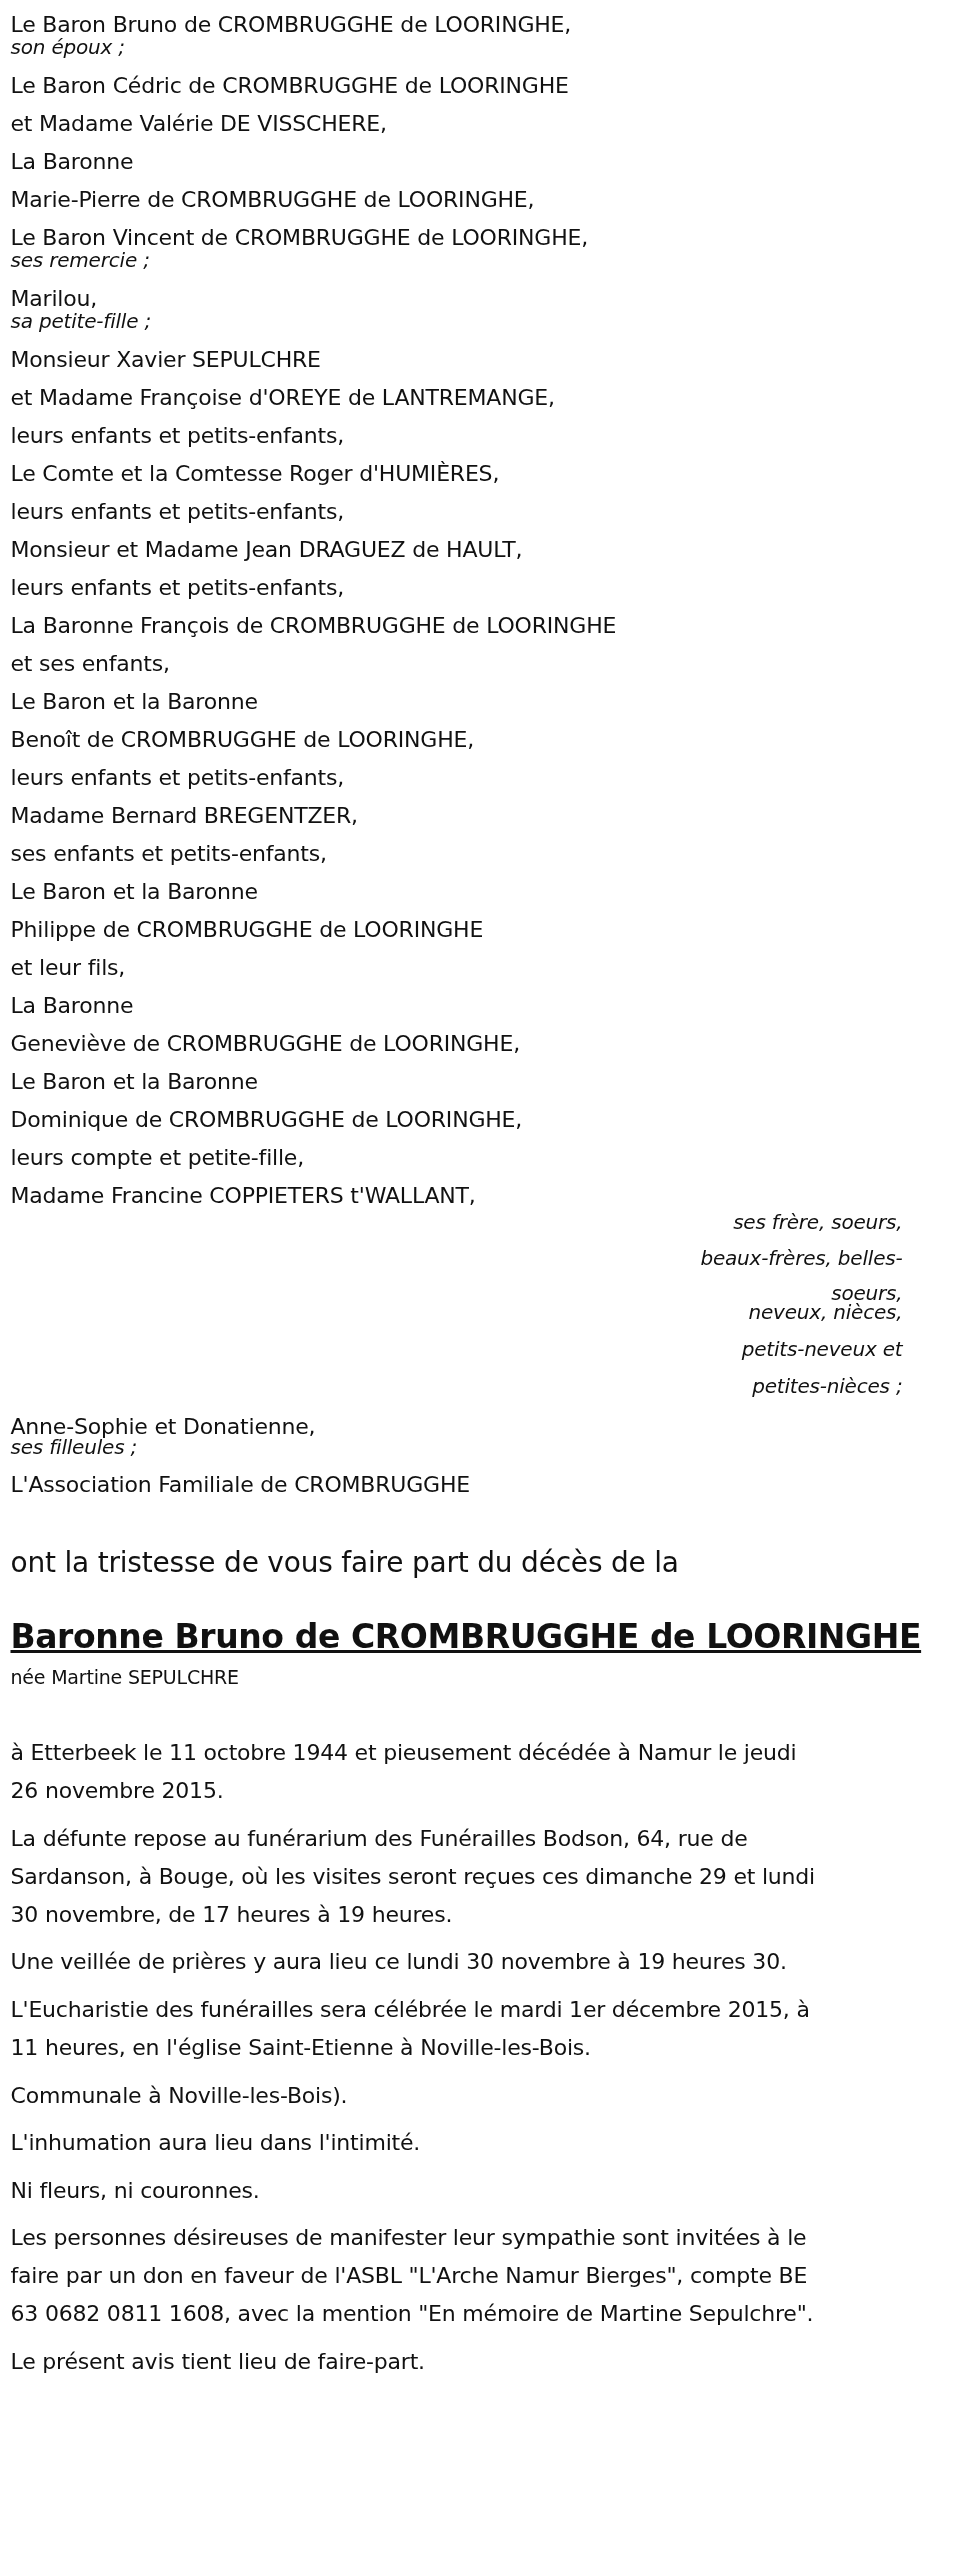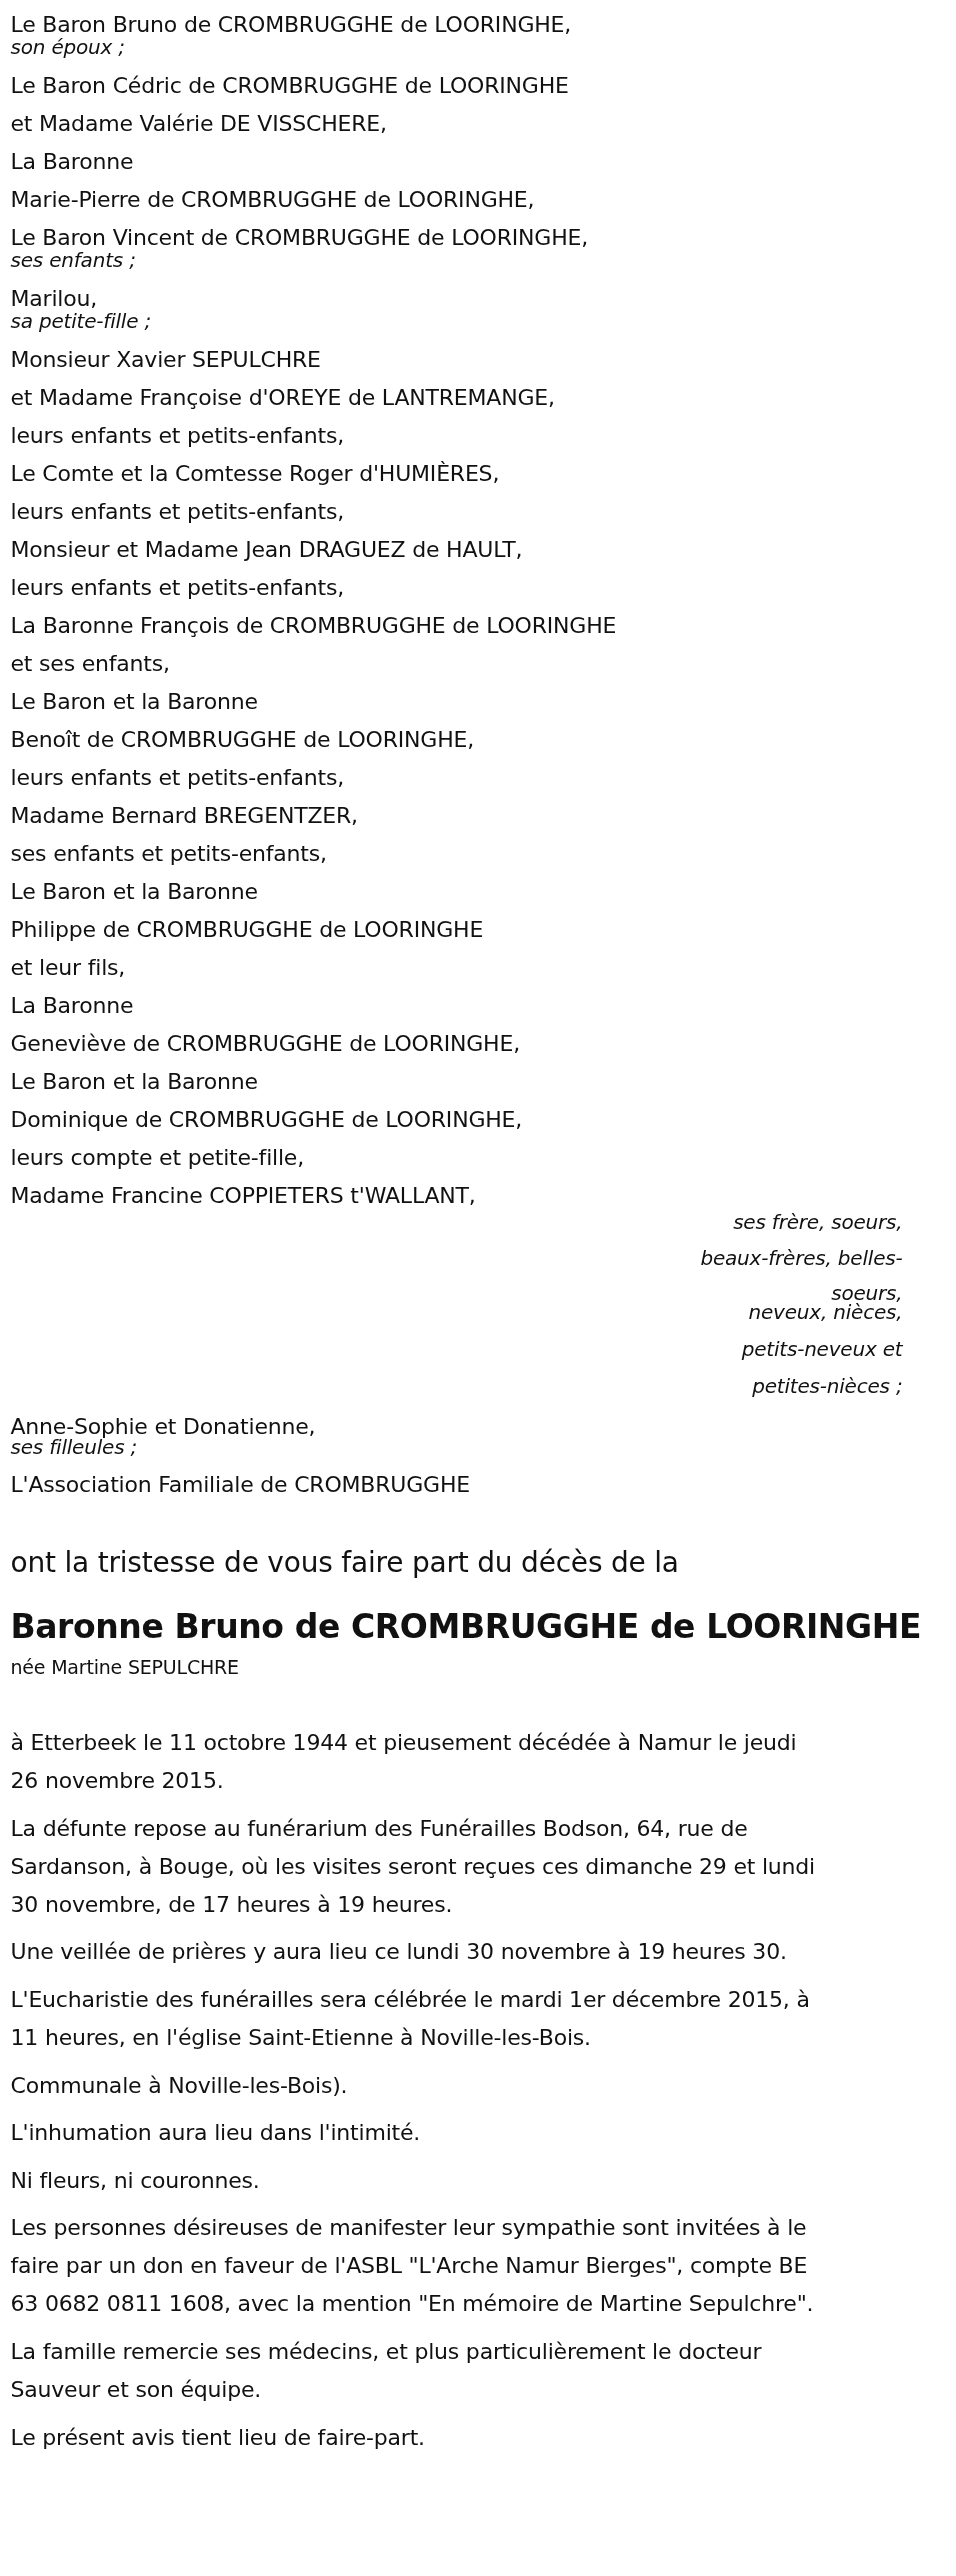--- a/index.html
+++ b/index.html
@@ -57,23 +57,24 @@
   .announce {
     font-size: 28px;
     line-height: 38px;
     margin-top: 40px;
     letter-spacing: -0.2px;
   }
   .deceased {
     font-size: 33px;
     font-weight: bold;
     line-height: 42px;
-    margin-top: 24px;
+    margin-top: 34px;
     letter-spacing: -0.4px;
     white-space: nowrap;
+    text-decoration: underline;
   }
   .nee {
     font-size: 19px;
     line-height: 38px;
     letter-spacing: -0.2px;
   }
   .details {
     margin-top: 38px;
   }
   .para {
@@ -96,21 +97,21 @@
       <div class="name-line">Le Baron Bruno de CROMBRUGGHE de LOORINGHE,</div>
       <div class="label">son époux ;</div>
     </div>
 
     <div class="group">
       <div class="name-line">Le Baron Cédric de CROMBRUGGHE de LOORINGHE</div>
       <div class="name-line">et Madame Valérie DE VISSCHERE,</div>
       <div class="name-line">La Baronne</div>
       <div class="name-line">Marie-Pierre de CROMBRUGGHE de LOORINGHE,</div>
       <div class="name-line">Le Baron Vincent de CROMBRUGGHE de LOORINGHE,</div>
-      <div class="label">ses enfants ;</div>
+      <div class="label">ses remercie ;</div>
     </div>
 
     <div class="group">
       <div class="name-line">Marilou,</div>
       <div class="label">sa petite-fille ;</div>
     </div>
 
     <div class="group" style="margin-bottom:0">
       <div class="name-line">Monsieur Xavier SEPULCHRE</div>
       <div class="name-line">et Madame Françoise d'OREYE de LANTREMANGE,</div>
@@ -188,22 +189,18 @@
       </div>
       <div class="para">
         <div class="para-line">Ni fleurs, ni couronnes.</div>
       </div>
       <div class="para">
         <div class="para-line">Les personnes désireuses de manifester leur sympathie sont invitées à le</div>
         <div class="para-line">faire par un don en faveur de l'ASBL "L'Arche Namur Bierges", compte BE</div>
         <div class="para-line">63 0682 0811 1608, avec la mention "En mémoire de Martine Sepulchre".</div>
       </div>
       <div class="para">
-        <div class="para-line">La famille remercie ses médecins, et plus particulièrement le docteur</div>
-        <div class="para-line">Sauveur et son équipe.</div>
-      </div>
-      <div class="para">
         <div class="para-line">Le présent avis tient lieu de faire-part.</div>
       </div>
     </div>
   </div>
 </div>
 
 
 </body></html>

